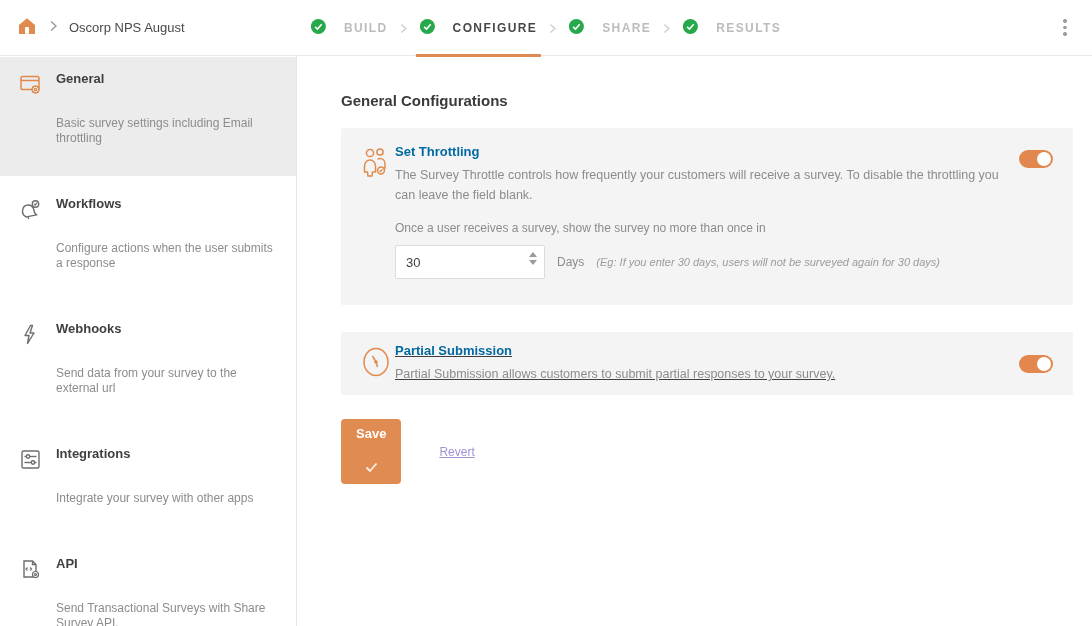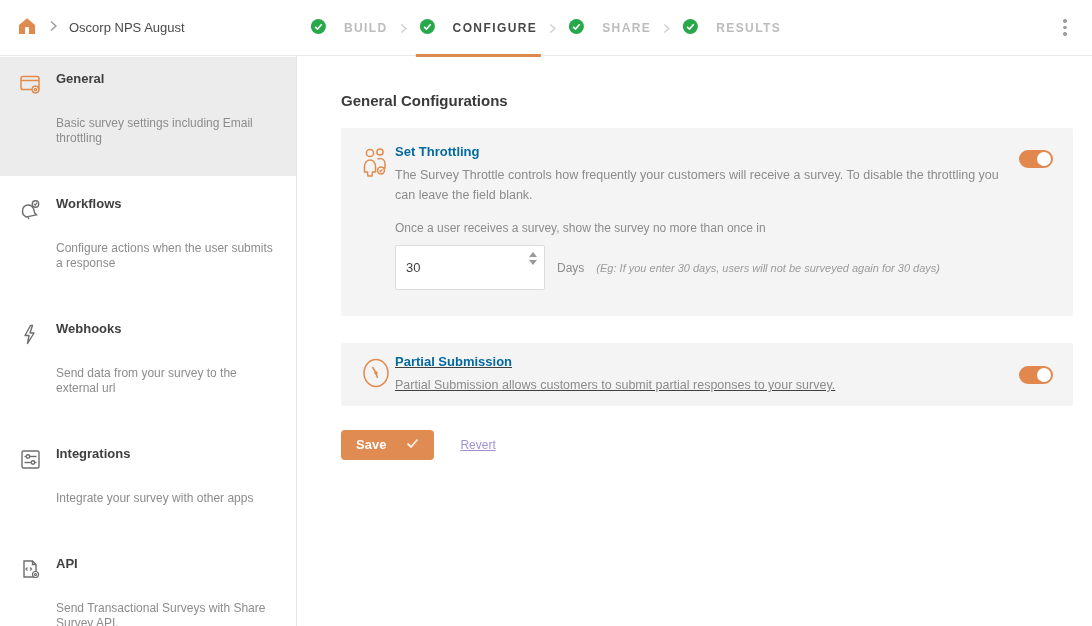--- a/index.html
+++ b/index.html
@@ -45,36 +45,36 @@
   .card-title { font-size:13px; font-weight:bold; color:#0369a1; line-height:16px; margin-bottom:5px; }
   .card-desc { font-size:12.5px; color:#8c8c8c; line-height:20px; }
   .toggle { width:34px; height:18px; border-radius:10px; background:#e2884f; position:relative;
             flex:none; cursor:pointer; margin-top:6px; }
   .toggle .knob { position:absolute; top:2px; right:2px; width:14px; height:14px; border-radius:50%; background:#fff; }
   .card.compact .toggle { align-self:center; margin-top:0; }
 
   .throttle-extra { margin-left:34px; margin-top:16px; }
   .throttle-prompt { font-size:12px; color:#8c8c8c; line-height:15px; }
   .input-row { display:flex; align-items:center; margin-top:9px; }
-  .num-wrap { position:relative; width:150px; height:45px; flex:none; }
+  .num-wrap { position:relative; width:150px; height:34px; flex:none; }
   .num-input { width:100%; height:100%; border:1px solid #dcdcdc; background:#fff; border-radius:2px;
                font-family:"Liberation Sans", sans-serif; font-size:13px; color:#3f3f3f; padding:0 24px 0 10px; outline:none; }
   .spin { position:absolute; right:5px; top:3px; width:14px; height:21px; display:flex;
           flex-direction:column; align-items:center; justify-content:center; gap:3px; }
   .spin span { display:block; width:0; height:0; cursor:pointer; }
   .spin .up   { border-left:4px solid transparent; border-right:4px solid transparent; border-bottom:5px solid #9a9a9a; }
   .spin .down { border-left:4px solid transparent; border-right:4px solid transparent; border-top:5px solid #9a9a9a; }
   .unit { font-size:12px; color:#8c8c8c; margin-left:12px; }
   .hint { font-size:11px; color:#9b9b9b; margin-left:12px;font-style:italic; }
 
   .actions { display:flex; align-items:center; margin-top:24px; }
   .save-btn { display:flex; align-items:center; gap:20px; background:#e08b52; border:none; border-radius:4px;
-              padding:7px 15px 8px 15px; cursor:pointer; }
+              padding:7px 15px 8px 15px; cursor:pointer;flex-direction:column; }
   .save-label { color:#fff; font-weight:bold; font-size:13px; font-family:"Liberation Sans", sans-serif; }
-  .revert-link { margin-left:26px; font-size:12px; color:#a291d6; text-decoration:underline; cursor:pointer; }
+  .revert-link { margin-left:38px; font-size:12px; color:#a291d6; text-decoration:underline; cursor:pointer; }
 </style>
 </head>
 <body>
 
 <div class="header">
   <div class="breadcrumb">
     <div class="home-btn">
       <span>
         <svg width="20" height="20" viewBox="0 0 20 20">
           <path d="M10 2.2 L18 9 L18 17.5 Q18 18 17.4 18 L2.6 18 Q2 18 2 17.5 L2 9 Z" fill="#e08a4d"></path>

